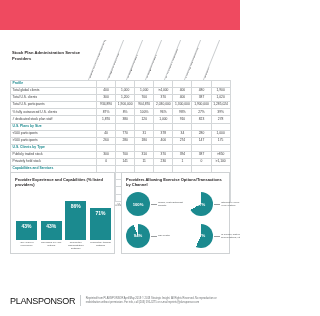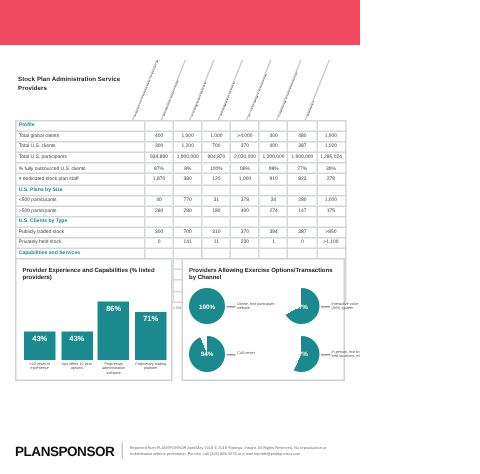--- a/index.html
+++ b/index.html
@@ -161,21 +161,21 @@
 
   
   .footer {
     position: absolute; left: 0; top: 285px;
     width: 240px; height: 31px;
     background: #fff;
     display: flex; align-items: center; padding: 0 10px;
     gap: 5px;
   }
   .logo {
-    font-size: 9px; font-weight: bold; letter-spacing: -.3px;
+    font-size: 9px; font-weight: normal; letter-spacing: -.3px;
     color: #111111; white-space: nowrap;
     font-family: "Liberation Sans", sans-serif;
   }
   .fbar { width: .7px; height: 11px; background: #c9ccce; }
   .fnote { font-size: 2.6px; line-height: 1.45; color: #6b6e70; }
 </style>
 </head>
 <body>
 
 <div class="page">

